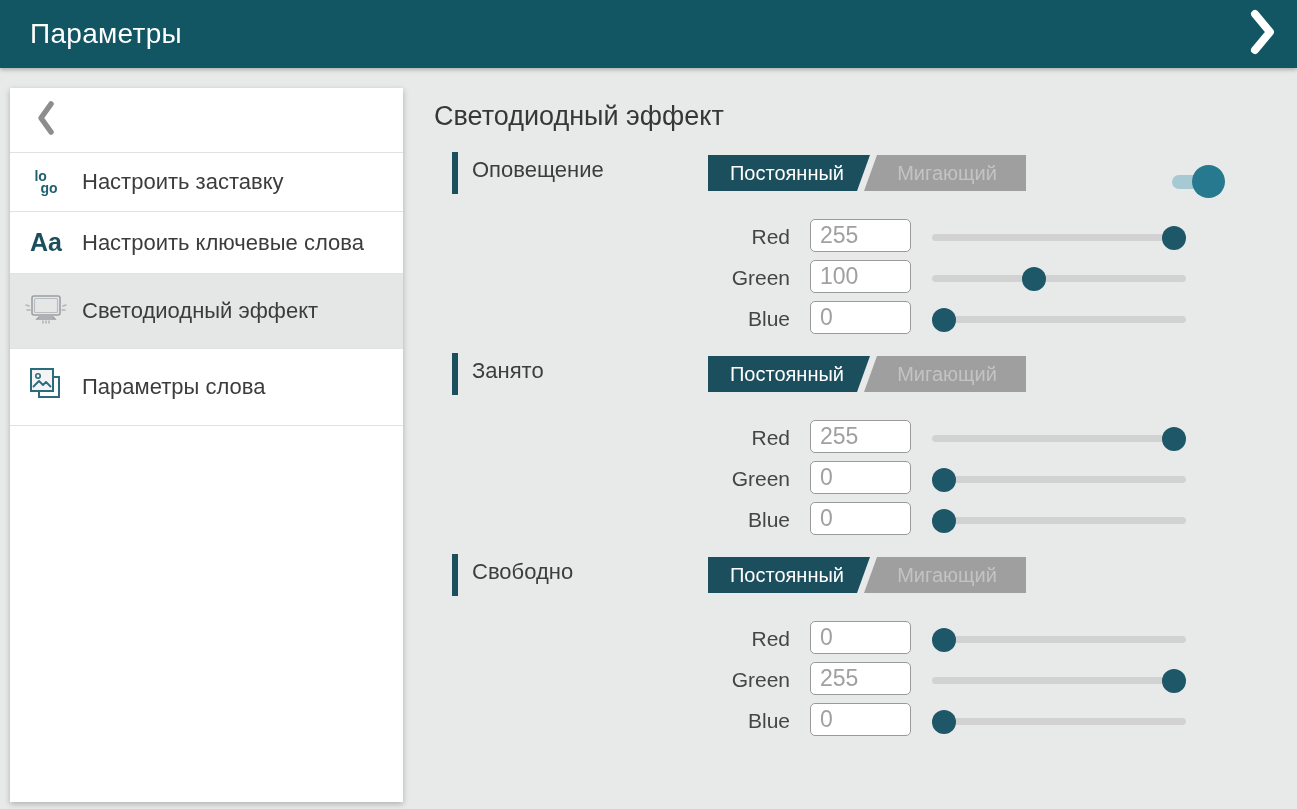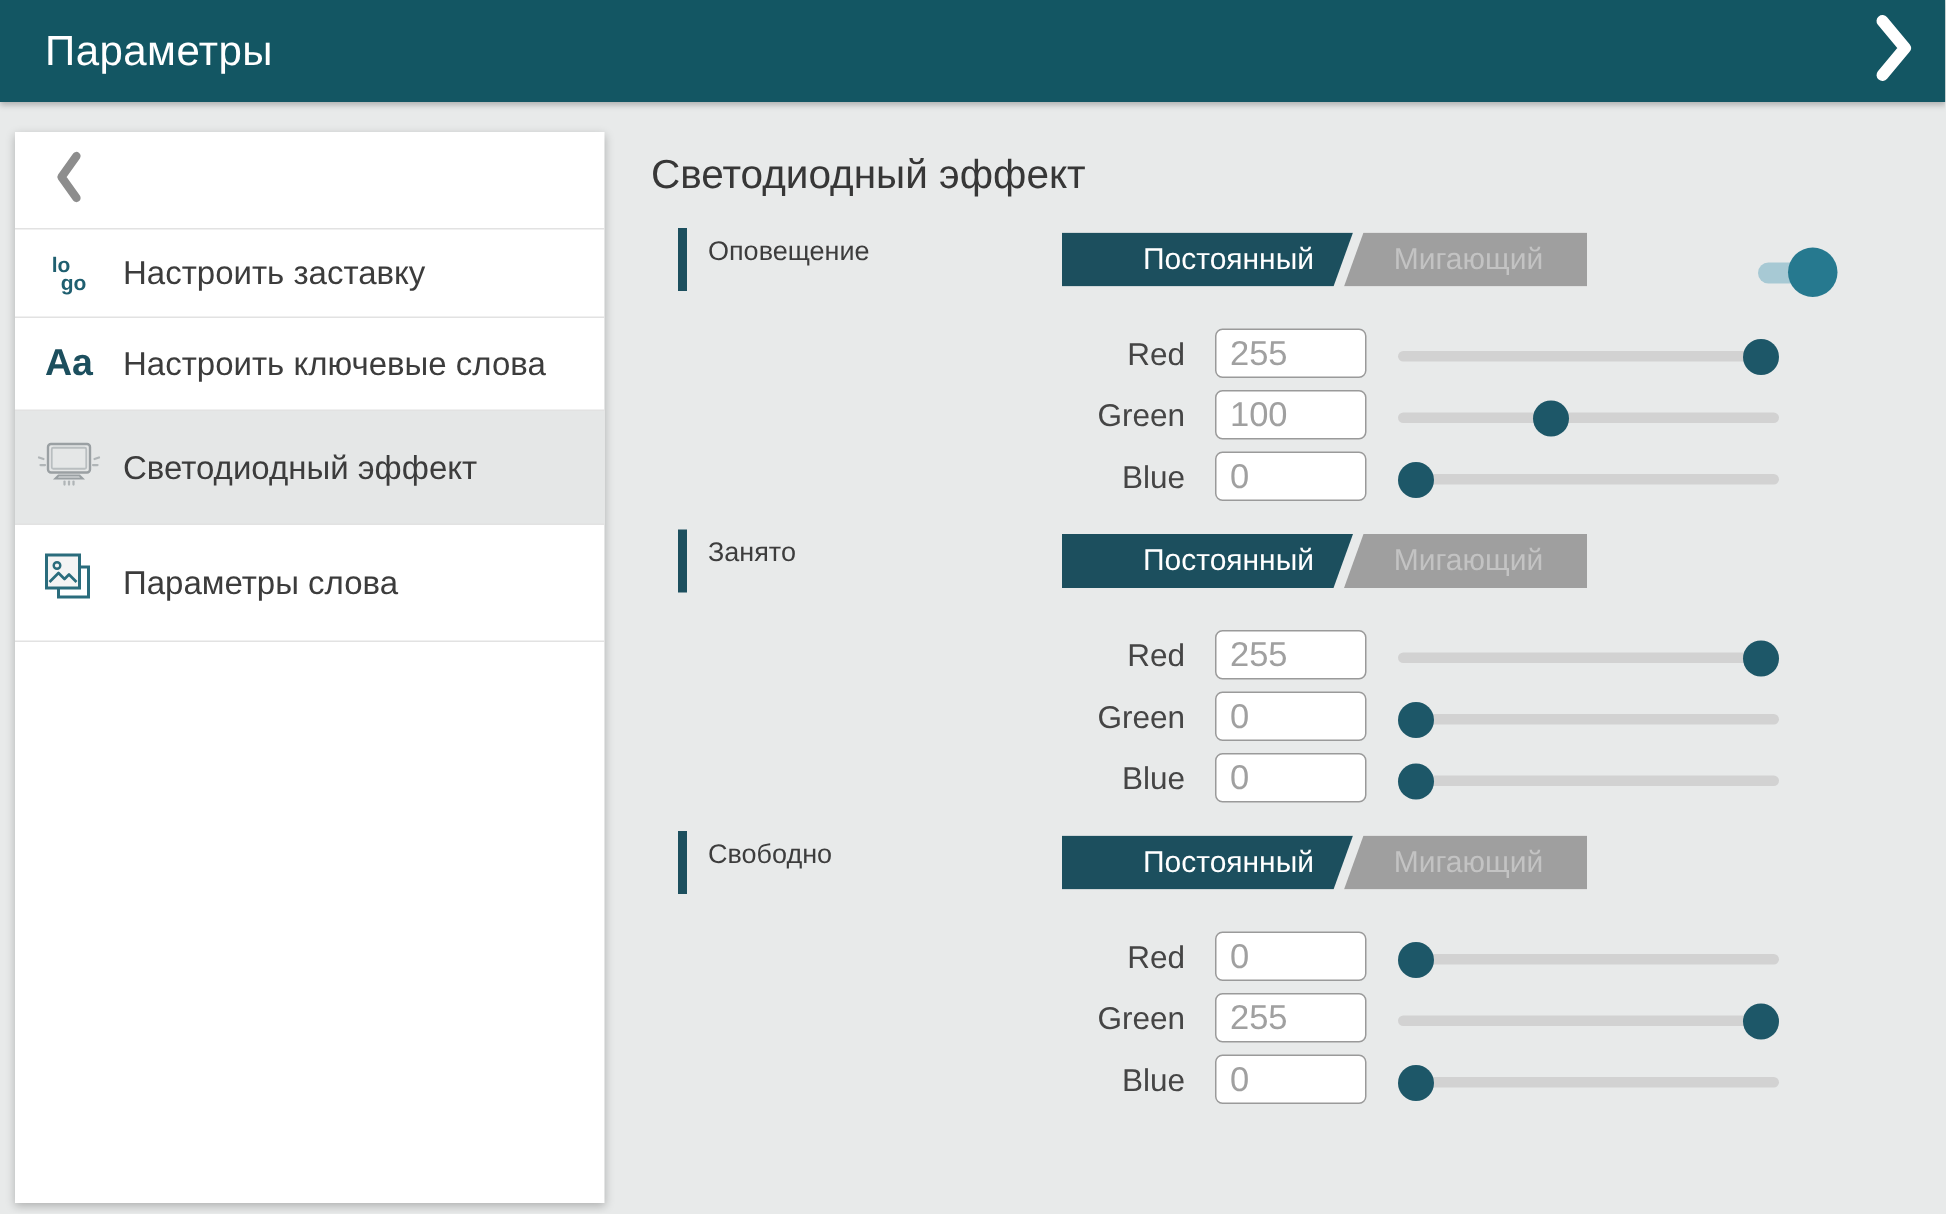--- a/index.html
+++ b/index.html
@@ -27,23 +27,23 @@
   .logo-txt .g2{display:block;margin-left:6px;}
   .aa-txt{color:#1c4f5e;font-weight:bold;font-size:25px;text-align:center;}
 
   
   .main{position:absolute;left:403px;top:68px;right:0;bottom:0;padding:30px 0 0 31px;}
   .main-title{margin:0;font-size:27px;font-weight:400;color:#373737;line-height:36px;}
   .sections{margin-top:18px;}
   .section{margin-bottom:14px;}
   .sec-head{position:relative;height:42px;}
   .accent-bar{position:absolute;left:18px;top:0;width:6px;height:42px;background:#1c4f5e;}
-  .sec-label{position:absolute;left:38px;top:5px;font-size:18px;color:#3d3d3d;}
+  .sec-label{position:absolute;left:38px;top:5px;font-size:22px;color:#3d3d3d;}
   .mode-toggle{position:absolute;left:274px;top:3px;display:flex;height:36px;}
-  .mode-seg{width:158px;height:36px;line-height:36px;text-align:center;font-size:20px;cursor:pointer;padding-left:32px;}
+  .mode-seg{width:158px;height:36px;line-height:36px;text-align:center;font-size:20px;cursor:pointer;}
   .mode-seg.active{background:#1c4f5e;color:#fff;
     clip-path:polygon(0 0,100% 0,calc(100% - 13px) 100%,0 100%);padding-right:4px;}
   .mode-seg.inactive{background:#9f9f9f;color:#c3c3c3;margin-left:-6px;
     clip-path:polygon(13px 0,100% 0,100% 100%,0 100%);padding-left:4px;}
   .switch{position:absolute;left:738px;top:13px;width:53px;height:33px;cursor:pointer;}
   .switch .track{position:absolute;left:0;top:10px;width:47px;height:14px;border-radius:7px;background:#a7c9d4;}
   .switch .knob{position:absolute;right:0;top:0;width:33px;height:33px;border-radius:50%;background:#26798f;}
 
   .slider-block{margin-top:22px;}
   .slider-row{position:relative;height:41px;}

